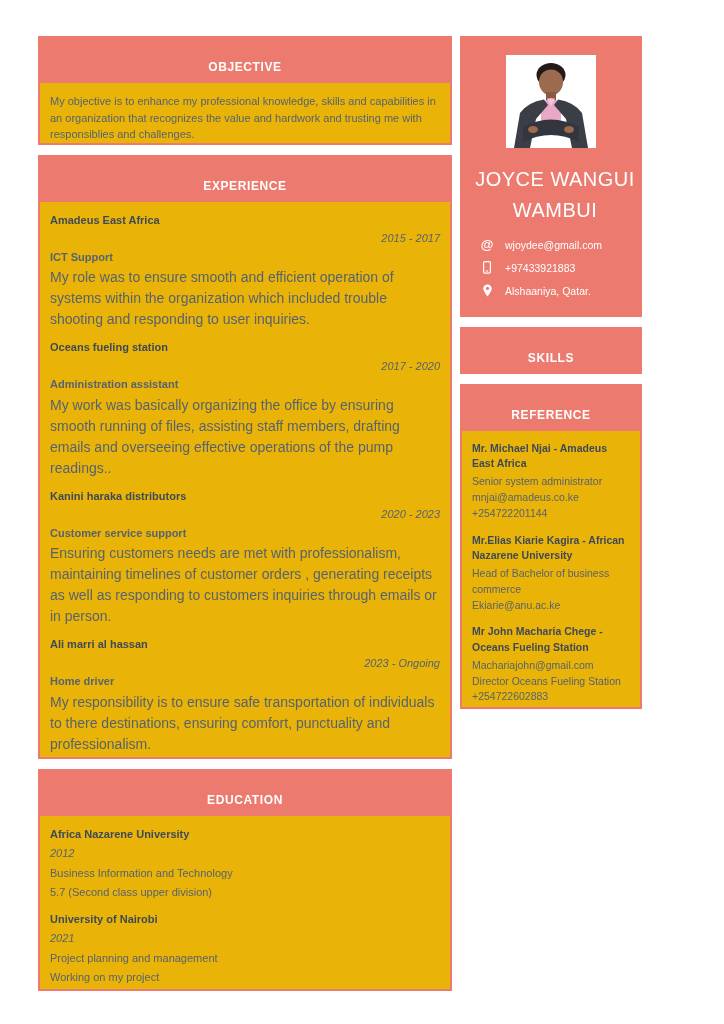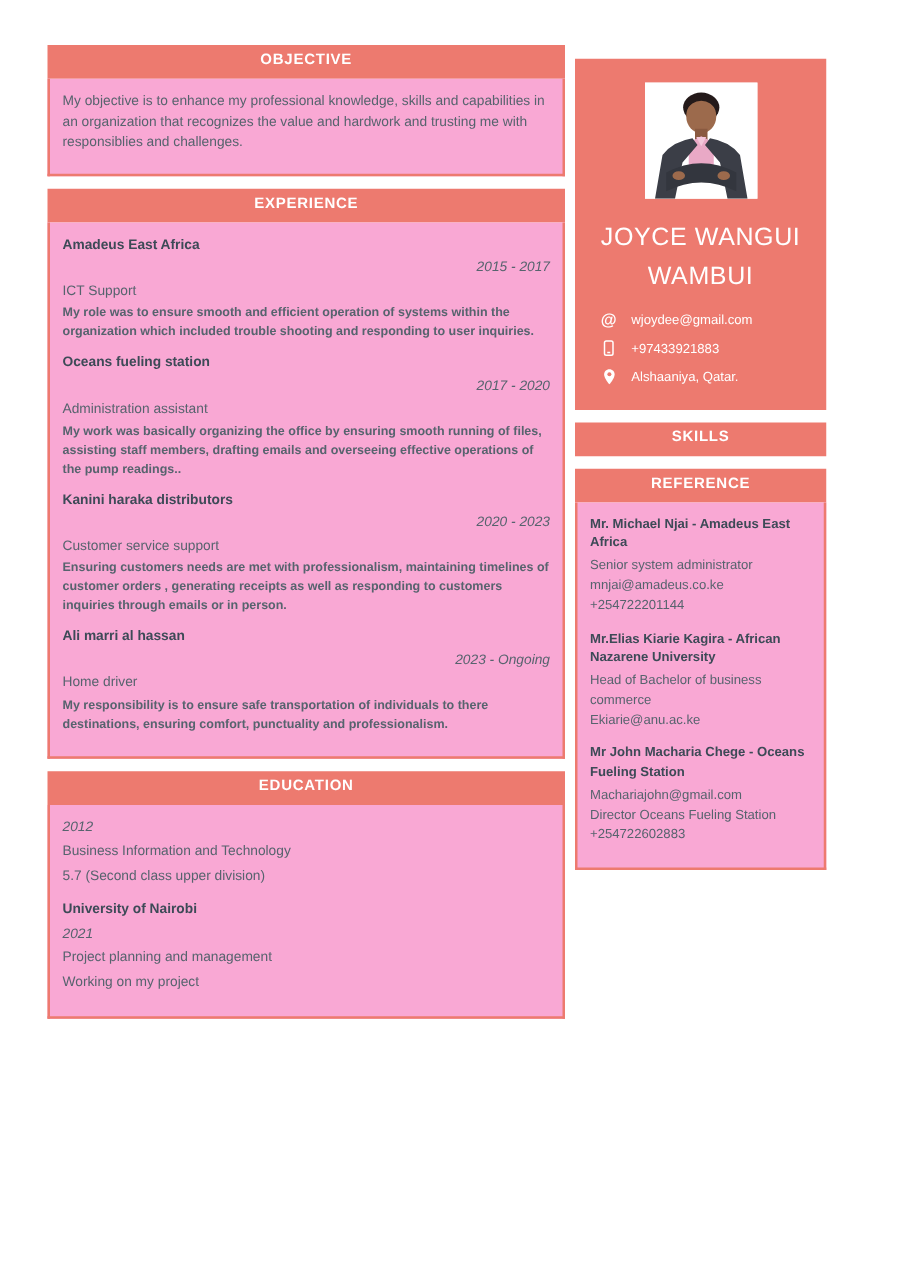--- a/index.html
+++ b/index.html
@@ -5,40 +5,40 @@
   :root{
     --accent:#ED7A6F;
     --body-text:#57636E;
     --strong-text:#3D4A57;
   }
   *{margin:0;padding:0;box-sizing:border-box;}
   html,body{background:#ffffff;}
   body{font-family:"Liberation Sans", sans-serif;}
   .page{position:relative;width:724px;height:1024px;background:#ffffff;overflow:hidden;}
   .left-col{position:absolute;left:38px;top:36px;width:414px;}
-  .right-col{position:absolute;left:460px;top:36px;width:201px;margin-top:11px;}
+  .right-col{position:absolute;left:460px;top:36px;width:182px;}
 
   .panel{margin-bottom:10px;}
   .panel-header{
     background:var(--accent);color:#ffffff;text-align:center;
-    font-weight:bold;font-size:12px;letter-spacing:.6px;padding:4px 0 9px;
+    font-weight:bold;font-size:12px;letter-spacing:.6px;padding:24px 0 9px;
   }
   .panel-body{
-    border:2px solid var(--accent);border-top:none;background:#f9a8d4;
-    padding:10px 10px 16px;color:var(--body-text);font-size:11px;line-height:1.5;
+    border:2px solid var(--accent);border-top:none;background:#eab308;
+    padding:10px 10px 0;color:var(--body-text);font-size:11px;line-height:1.5;
   }
 
   .objective-text{color:var(--body-text);}
 
   .job{margin-bottom:9px;}
   .job:last-child{margin-bottom:2px;}
   .job-company{font-weight:bold;color:var(--strong-text);font-size:11px;margin-bottom:2px;}
   .job-dates{font-style:italic;color:var(--body-text);font-size:11px;margin-bottom:2px;text-align:right;}
-  .job-role{color:var(--body-text);font-size:11px;margin-bottom:2px;}
-  .job-desc{color:var(--body-text);font-size:10px;font-weight:bold;}
+  .job-role{color:var(--body-text);font-size:11px;margin-bottom:2px;font-weight:bold;}
+  .job-desc{color:var(--body-text);font-size:14px;}
 
   .school{margin-bottom:10px;}
   .school:last-child{margin-bottom:2px;}
   .school-name{font-weight:bold;color:var(--strong-text);font-size:11px;margin-bottom:3px;}
   .school-year{font-style:italic;color:var(--body-text);font-size:11px;margin-bottom:3px;}
   .school-line{color:var(--body-text);font-size:11px;margin-bottom:3px;}
 
   .profile-card{
     background:var(--accent);padding:19px 0 20px;margin-bottom:10px;text-align:center;
   }
@@ -109,20 +109,21 @@
         </div>
 
       </div>
     </section>
 
     <section class="panel">
       <div class="panel-header">EDUCATION</div>
       <div class="panel-body">
 
         <div class="school">
+          <div class="school-name">Africa Nazarene University</div>
           <div class="school-year">2012</div>
           <div class="school-line">Business Information and Technology</div>
           <div class="school-line">5.7 (Second class upper division)</div>
         </div>
 
         <div class="school">
           <div class="school-name">University of Nairobi</div>
           <div class="school-year">2021</div>
           <div class="school-line">Project planning and management</div>
           <div class="school-line">Working on my project</div>

